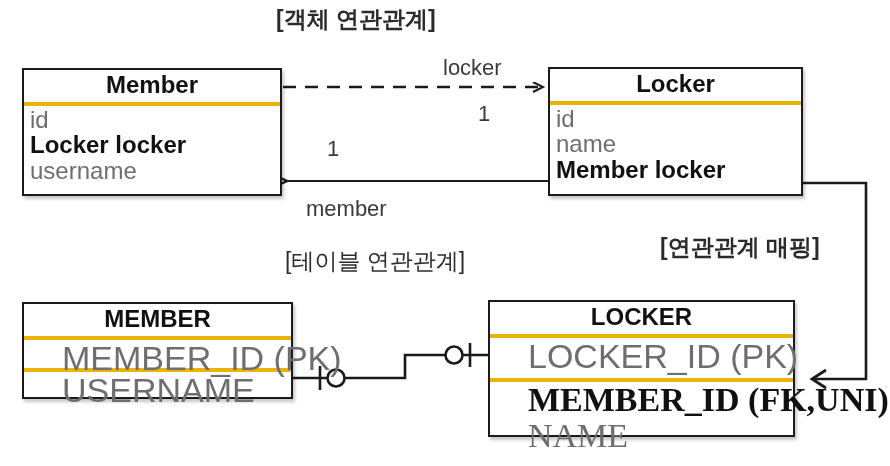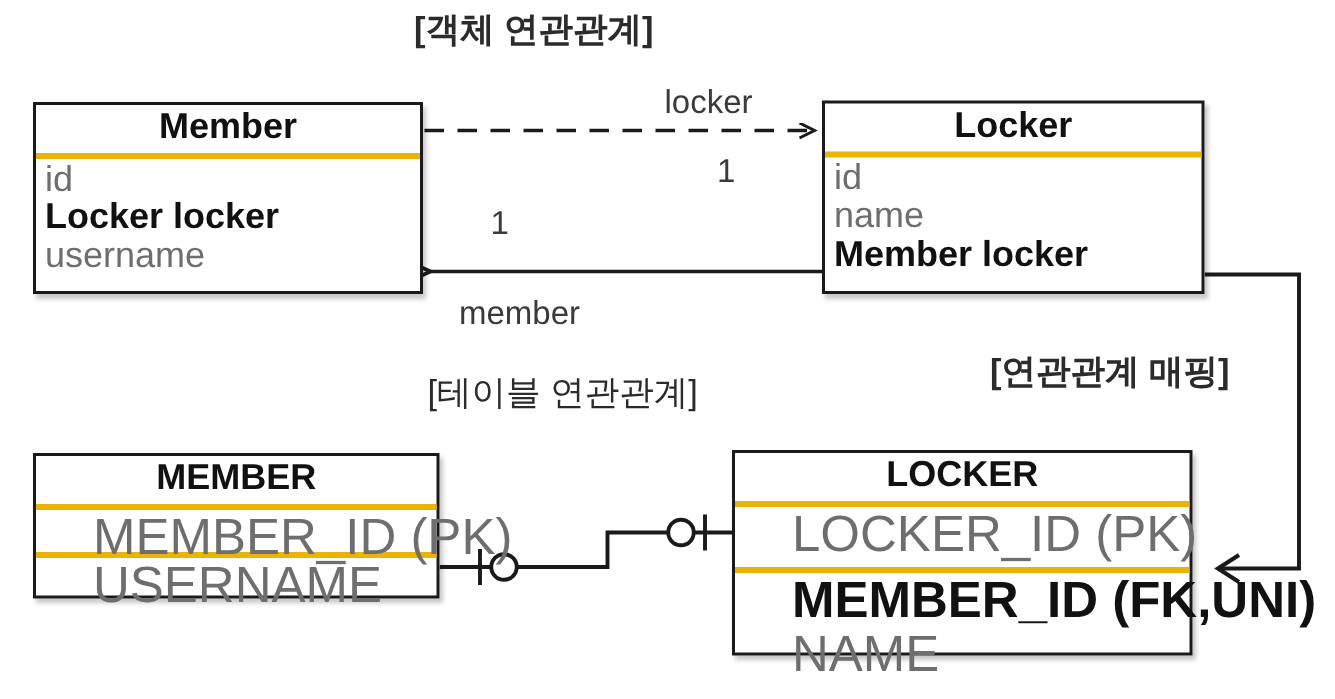--- a/index.html
+++ b/index.html
@@ -182,19 +182,19 @@
     <div class="box-section" style="height:31px;">
       <div class="attr">USERNAME</div>
     </div>
   </div>
 
   <div class="box" id="box-locker-table" style="left:488px; top:300px; width:307px; height:137px;">
     <div class="box-title">LOCKER</div>
     <div class="box-section" style="height:44px;">
       <div class="attr">LOCKER_ID (PK)</div>
     </div>
-    <div class="box-section" style="height:69px;">
+    <div class="box-section" style="height:69px;font-family:Liberation Serif, serif;">
       <div class="attr bold">MEMBER_ID (FK,UNI)</div>
       <div class="attr">NAME</div>
     </div>
   </div>
 
 </div>
 
 </body></html>

